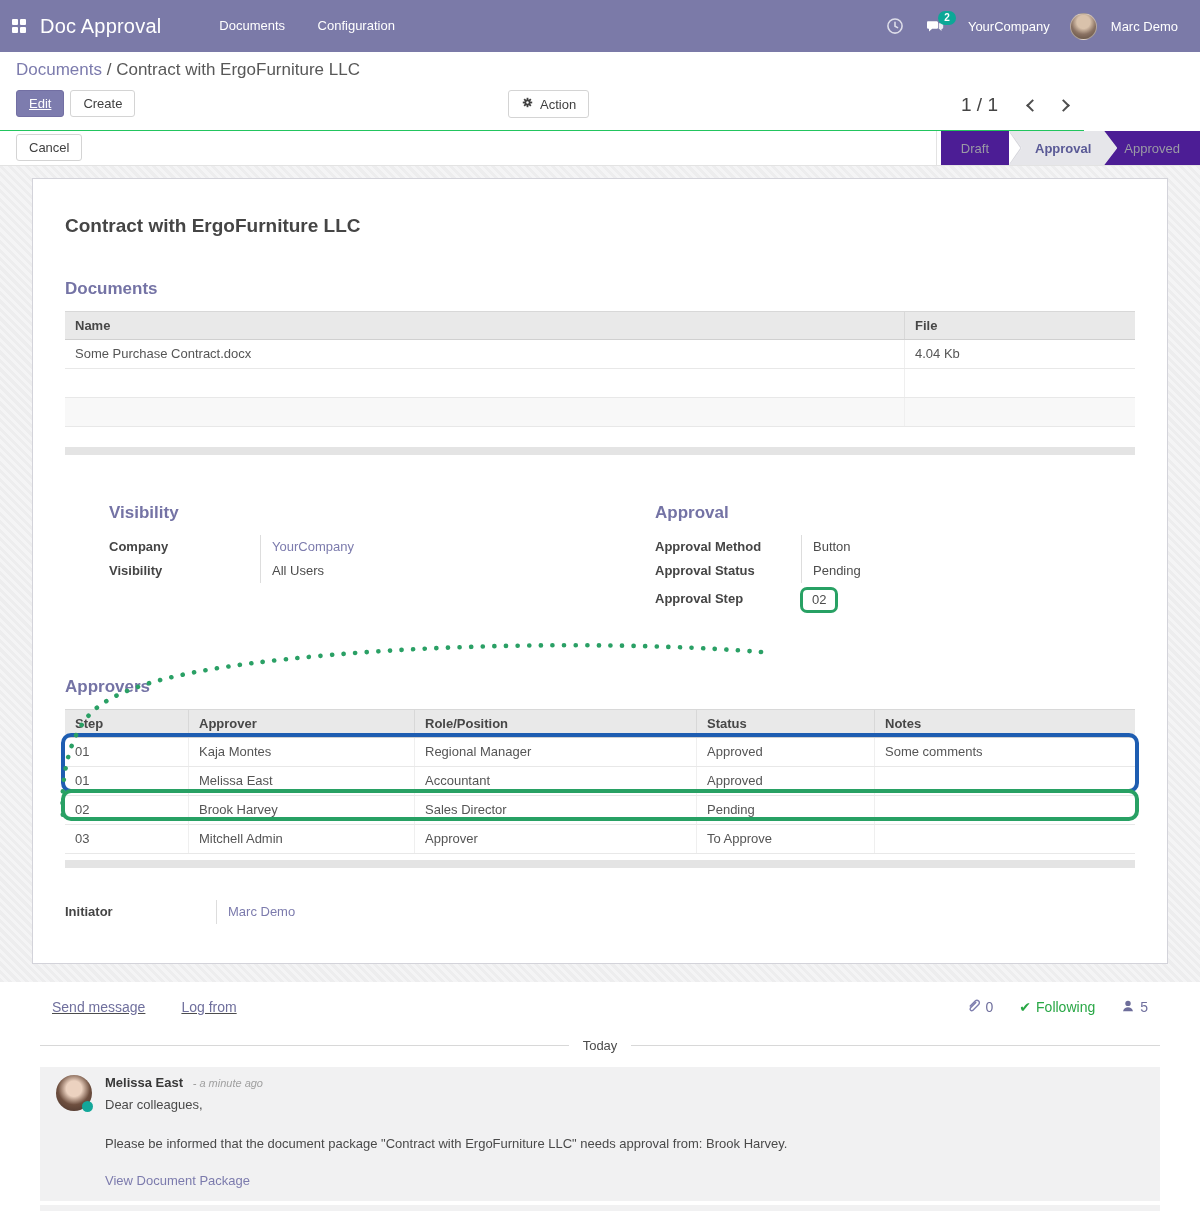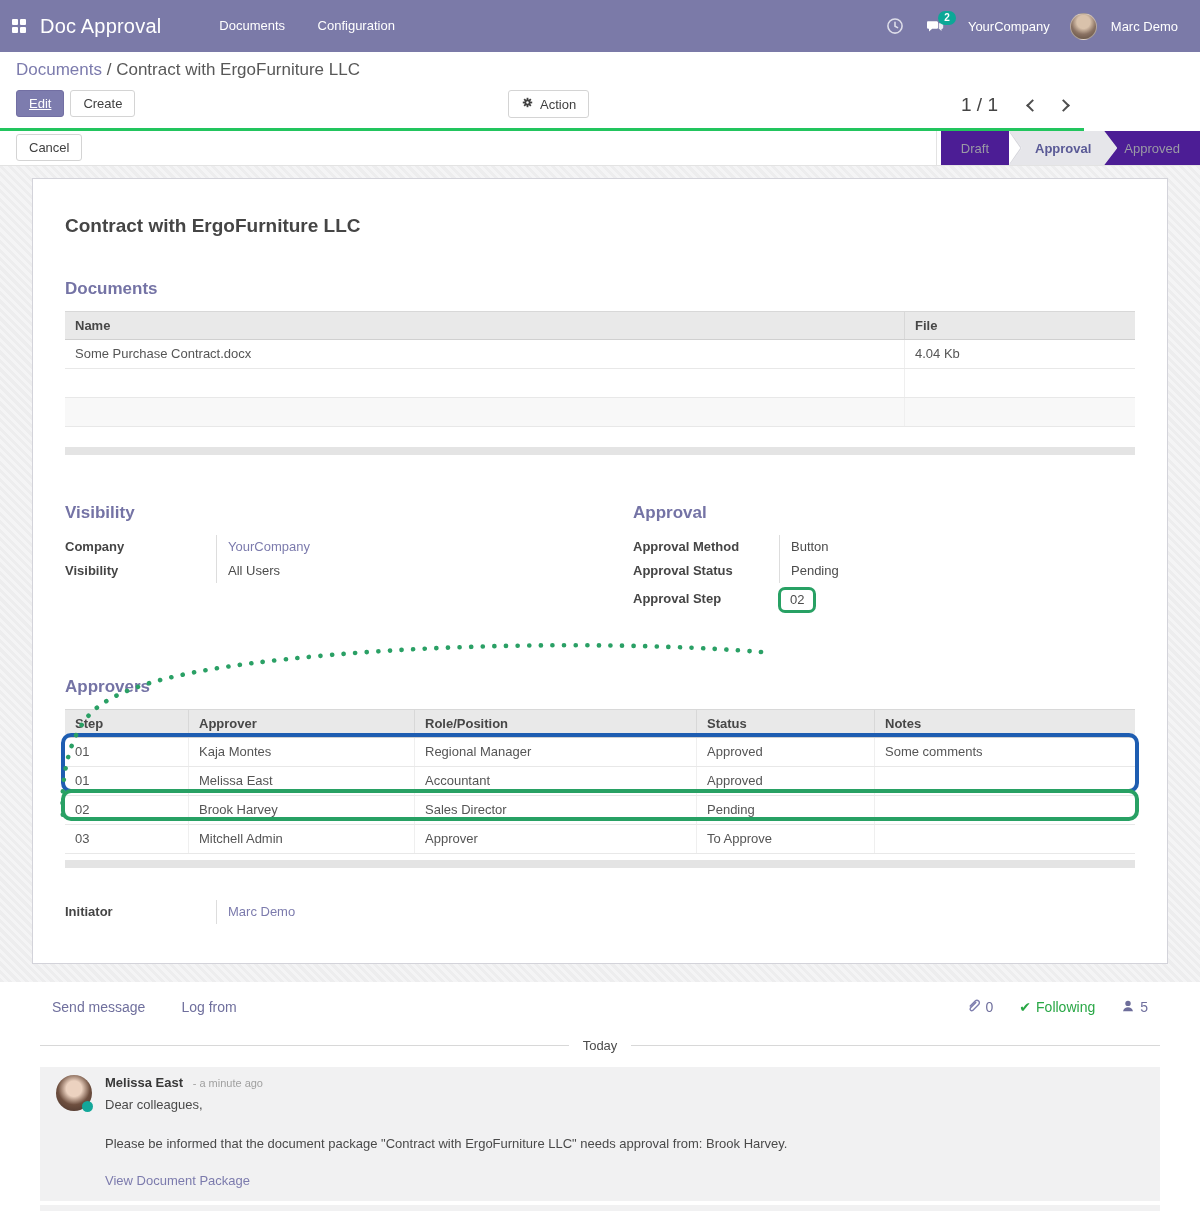--- a/index.html
+++ b/index.html
@@ -32,21 +32,21 @@
   }
   .company-name { font-size:13px; margin:0 14px 0 10px; cursor:pointer; }
   .avatar {
     width:27px; height:27px; border-radius:50%;
     background: radial-gradient(circle at 50% 32%, #d9c2ab 0 31%, #8a7263 58%, #574739 100%);
     border:1px solid rgba(255,255,255,.4); margin-right:8px;
   }
   .user-name { font-size:13px; margin-right:6px; cursor:pointer; }
 
   
-  .control-panel { position:absolute; top:46px; left:0; width:1084px; height:85px; background:#fff; border-bottom:3px solid #22c55e;}
+  .control-panel { position:absolute; top:46px; left:0; width:1084px; height:85px; background:#fff; border-bottom:1px solid #22c55e;}
   .breadcrumb { padding:14px 0 0 16px; font-size:17px; color:#585858; }
   .breadcrumb a { color:#7c7bad; text-decoration:none; cursor:pointer; }
   .cp-buttons { display:flex; align-items:center; padding:10px 16px 0 16px; position:relative; }
   .btn { font-size:13px; border-radius:3px; padding:5px 12px; cursor:pointer; border:1px solid #d4d4d4; background:#fff; color:#3f3f3f; }
   .btn-primary { background:#7d7cae; border-color:#726fa3; color:#fff;text-decoration:underline; }
   .btn + .btn { margin-left:6px;text-align:center; }
   .action-btn { position:absolute; left:502px; top:10px; display:flex; align-items:center; gap:6px; }
   .pager { position:absolute; right:16px; top:14px; display:flex; align-items:center; gap:22px; }
   .pager-count { font-size:19px; color:#444; margin-right:8px; }
   .chev { width:9px; height:9px; border-left:2.5px solid #4e4e4e; border-bottom:2.5px solid #4e4e4e; display:inline-block; cursor:pointer; }
@@ -85,21 +85,21 @@
   .otable .trow { display:grid; border-bottom:1px solid #e8e8e8; background:#fff; }
   .otable .trow > div { padding:6px 10px; border-right:1px solid #efefef; min-height:28px; }
   .otable .trow > div:last-child { border-right:none; }
   .otable .trow.shade { background:#f8f8f8; }
   .docs-grid { grid-template-columns: 840px 1fr; }
   .strip { height:8px; background:#e4e4e4; }
 
   .docs-strip { margin-top:20px; }
 
   
-  .groups { display:flex; margin-top:48px; }
+  .groups { display:flex; margin-top:48px;margin-left:44px; }
   .group { width:50%; }
   .group + .group { padding-left:33px; }
   .field-row { display:flex; font-size:13px; line-height:24px; }
   .field-label { font-weight:bold; color:#454545; }
   .g-left .field-label { width:151px; }
   .g-right .field-label { width:146px; }
   .field-value { border-left:1px solid #ddd; padding-left:11px; color:#4c4c4c; flex:1; }
   .field-value.link { color:#7c7bad; cursor:pointer; }
   .step-badge {
     display:inline-block; border:3px solid #28a164; border-radius:7px;
@@ -113,40 +113,40 @@
   .hl-box { position:absolute; left:-4px; right:-4px; border-radius:10px; pointer-events:none; z-index:5; }
   .hl-blue  { top:24px; height:60px; border:4px solid #1e5db1; }
   .hl-green { top:80px; height:32px; border:4px solid #28a164; }
   .apr-strip { margin-top:6px; }
 
   .initiator-row { margin-top:32px; }
 
   
   .chatter { position:absolute; top:982px; left:0; width:1200px; height:229px; background:#fff; }
   .chatter-topbar { display:flex; justify-content:space-between; align-items:center; padding:16px 52px 0 52px; }
-  .chatter-links { display:flex; gap:36px; }
+  .chatter-links { display:flex; gap:36px;text-decoration:underline; }
   .chatter-link { font-size:14px; color:#6f6f9d; cursor:pointer; }
   .chatter-tools { display:flex; align-items:center; gap:26px; font-size:14px; }
   .tool { display:flex; align-items:center; gap:5px; color:#6f6f9d; cursor:pointer; }
   .tool.following { color:#28a745; font-weight:500; }
   .date-sep { display:flex; align-items:center; margin:22px 40px 0 40px; }
   .date-sep .line { flex:1; height:1px; background:#d8d8d8; }
   .date-sep .txt { font-size:13px; font-weight:normal; color:#4c4c4c; padding:0 14px; }
 
   .message { background:#f1f1f2; margin:14px 40px 0 40px; padding:8px 16px 12px 16px; position:relative; }
   .message + .message { margin-top:4px; }
   .msg-avatar {
     position:absolute; left:16px; top:8px; width:36px; height:36px; border-radius:50%;
   }
   .msg-avatar.melissa { background: radial-gradient(circle at 50% 38%, #ecd2c0 0 27%, #6e4f3f 56%, #45312a 100%); }
   .online-dot { position:absolute; right:-1px; bottom:-1px; width:11px; height:11px; border-radius:50%; background:#13a79a; }
   .msg-body { padding-left:49px; }
   .msg-head { font-size:13px; }
   .msg-author { font-weight:bold; color:#383838; }
-  .msg-time { color:#a0a0a0; font-size:11px; margin-left:6px; }
+  .msg-time { color:#a0a0a0; font-size:11px; margin-left:6px;font-style:italic; }
   .msg-line { font-size:13px; color:#4a4a4a; margin-top:7px; }
   .msg-line.p2 { margin-top:24px; }
   .msg-link { display:inline-block; font-size:13px; color:#7c7bad; margin-top:22px; cursor:pointer; }
 
   
   .overlay-svg { position:absolute; inset:0; width:1200px; height:1211px; z-index:40; pointer-events:none; }
 </style>
 </head>
 <body>
 

